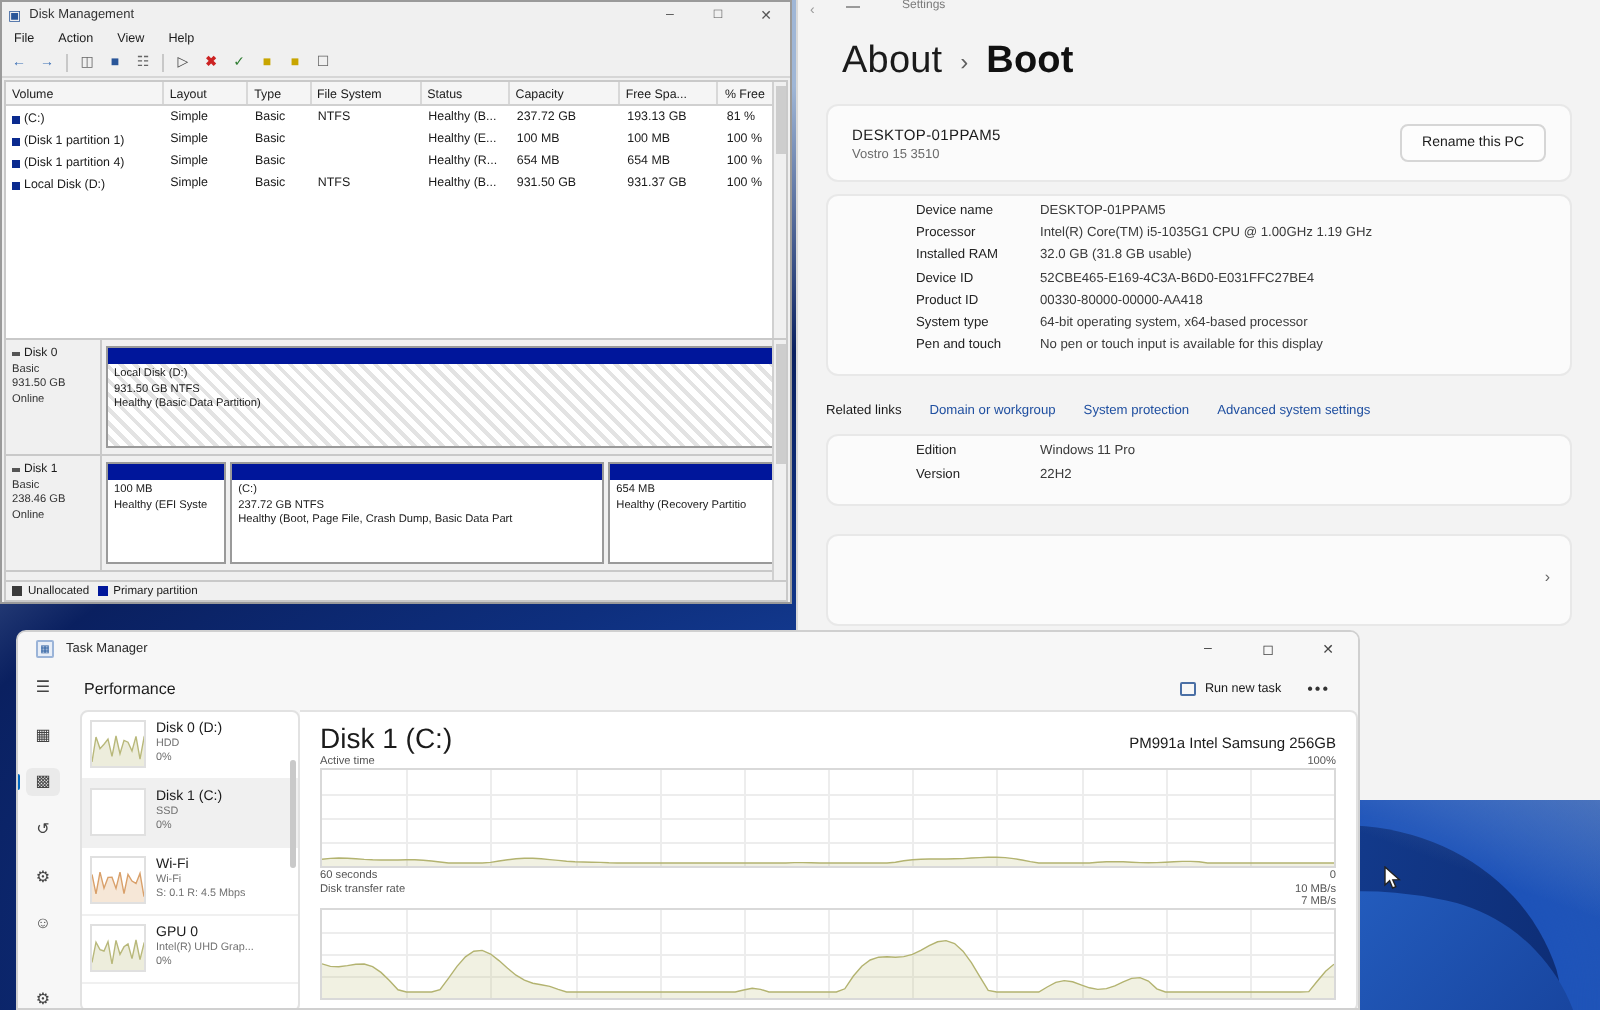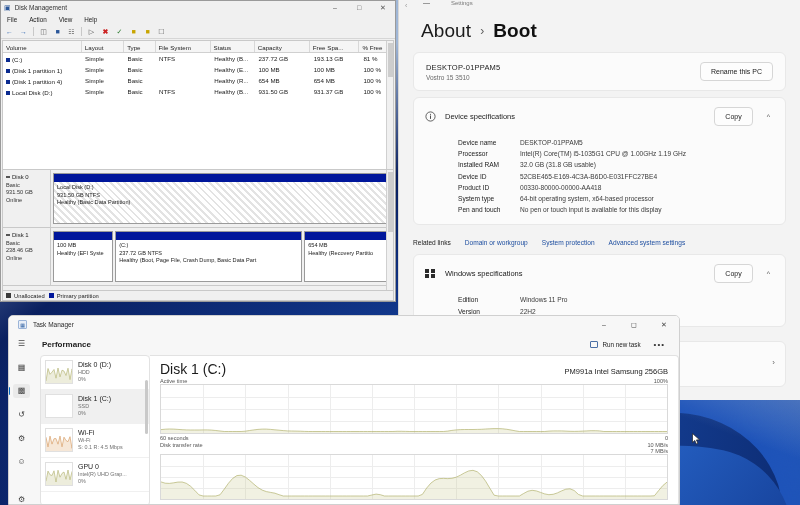--- a/index.html
+++ b/index.html
@@ -114,21 +114,21 @@
   #tm-titlebar .tmwc{position:absolute;top:0;height:17px;width:30px;display:flex;align-items:center;
      justify-content:center;font-size:7px;color:#444;}
   #tm-body{display:flex;height:173px;}
   #tm-rail{width:25px;background:#f7f7f7;padding-top:4px;display:flex;flex-direction:column;align-items:center;gap:10px;}
   #tm-rail .r-ic{width:17px;height:14px;display:flex;align-items:center;justify-content:center;
      font-size:8px;color:#444;border-radius:3px;position:relative;}
   #tm-rail .r-ic.sel{background:#eaeaea;}
   #tm-rail .r-ic.sel:before{content:"";position:absolute;left:-5px;top:3px;width:2px;height:8px;background:#0067c0;border-radius:1px;}
   #tm-main{flex:1;background:#f7f7f7;display:flex;flex-direction:column;}
   #tm-toolbar{height:22px;display:flex;align-items:center;padding:0 8px;}
-  #tm-toolbar .page-title{flex:1;font-size:8px;color:#1b1b1b;font-weight:700;}
+  #tm-toolbar .page-title{flex:1;font-size:8px;color:#1b1b1b;font-weight:400;}
   #tm-toolbar .run-task{display:flex;align-items:center;gap:4px;border:1px solid transparent;
      font-size:6.3px;color:#1b1b1b;padding:3px 6px;}
   #tm-toolbar .run-task .rt-ic{width:8px;height:7px;border:1px solid #4a6fa5;border-radius:1px;position:relative;}
   #tm-toolbar .rt-dots{font-size:8px;color:#333;padding:0 6px;letter-spacing:1px;}
   #tm-content{flex:1;display:flex;padding:0 0 0 6px;}
   #tm-sidelist{width:110px;background:#fff;border:1px solid #e2e2e2;border-radius:4px;position:relative;overflow:hidden;}
   .tm-item{display:flex;gap:5px;height:34px;padding:4px 4px 0 4px;border-bottom:1px solid #f0f0f0;}
   .tm-item.sel{background:#f0f0f0;}
   .tm-thumb{width:28px;height:24px;border:1px solid #e0e0e0;background:#fff;position:relative;overflow:hidden;flex:none;}
   .tm-meta .t1{font-size:7px;color:#1b1b1b;line-height:9px;}
@@ -180,32 +180,20 @@
     <div class="card-row">
       <div class="pcname">
         <div class="n1">DESKTOP-01PPAM5</div>
         <div class="n2">Vostro 15 3510</div>
       </div>
       <div class="btn-outline">Rename this PC</div>
     </div>
   </div>
 
   <div class="card">
-    <div class="sec-head">
-      <span class="sec-ico">
-        <svg width="11" height="11" viewBox="0 0 11 11">
-            <circle cx="5.5" cy="5.5" r="4.6" fill="none" stroke="#3c3c3c" stroke-width="0.8"></circle>
-            <circle cx="5.5" cy="3.3" r="0.55" fill="#3c3c3c"></circle>
-            <rect x="5.05" y="4.5" width="0.9" height="3.4" fill="#3c3c3c"></rect>
-          </svg>
-      </span>
-      <span class="sec-title">Device specifications</span>
-      <span class="btn-outline">Copy</span>
-      <span class="chev">^</span>
-    </div>
     <div class="spec-table" id="device-spec-rows">
         <div class="spec-row">
           <span class="k">Device name</span>
           <span class="v">DESKTOP-01PPAM5</span>
         </div>
         <div class="spec-row">
           <span class="k">Processor</span>
           <span class="v">Intel(R) Core(TM) i5-1035G1 CPU @ 1.00GHz   1.19 GHz</span>
         </div>
         <div class="spec-row">
@@ -232,33 +220,20 @@
   </div>
 
   <div class="links-row">
     <span class="lbl">Related links</span>
     <a href="#">Domain or workgroup</a>
     <a href="#">System protection</a>
     <a href="#">Advanced system settings</a>
   </div>
 
   <div class="card">
-    <div class="sec-head">
-      <span class="sec-ico">
-        <span class="winlogo">
-            <i></i>
-            <i></i>
-            <i></i>
-            <i></i>
-          </span>
-      </span>
-      <span class="sec-title">Windows specifications</span>
-      <span class="btn-outline">Copy</span>
-      <span class="chev">^</span>
-    </div>
     <div class="spec-table" id="windows-spec-rows">
         <div class="spec-row">
           <span class="k">Edition</span>
           <span class="v">Windows 11 Pro</span>
         </div>
         <div class="spec-row">
           <span class="k">Version</span>
           <span class="v">22H2</span>
         </div>
       </div>

